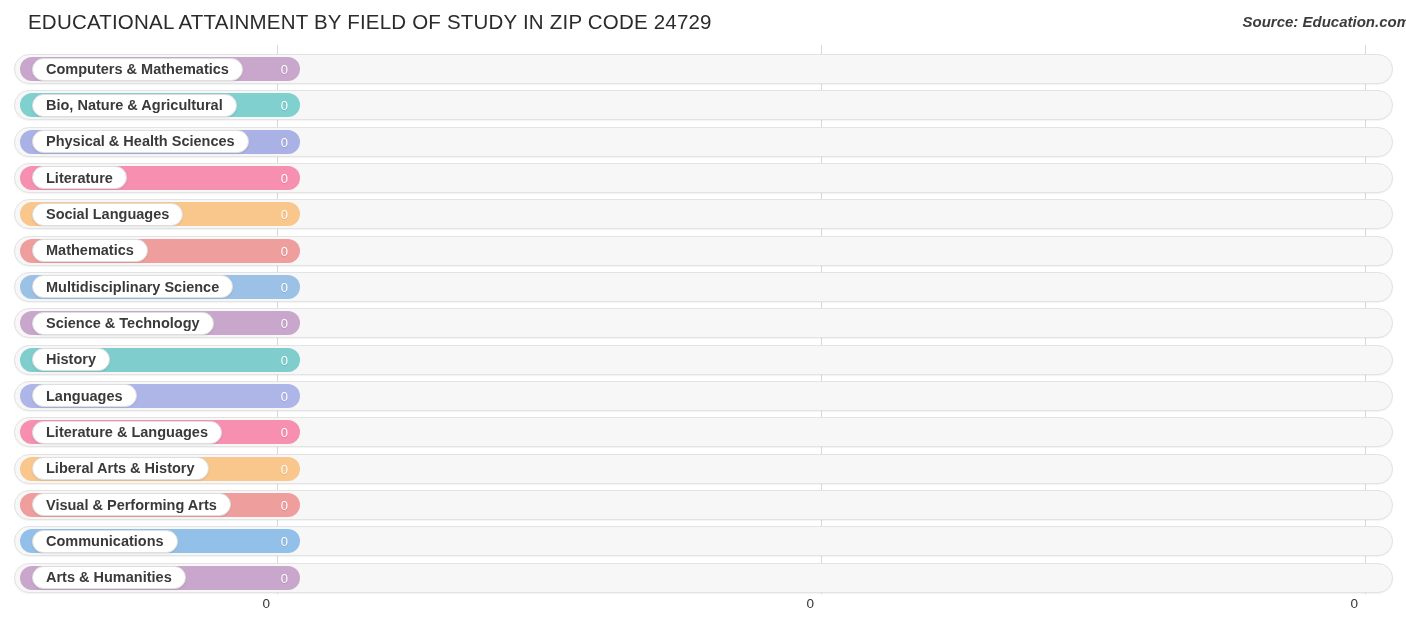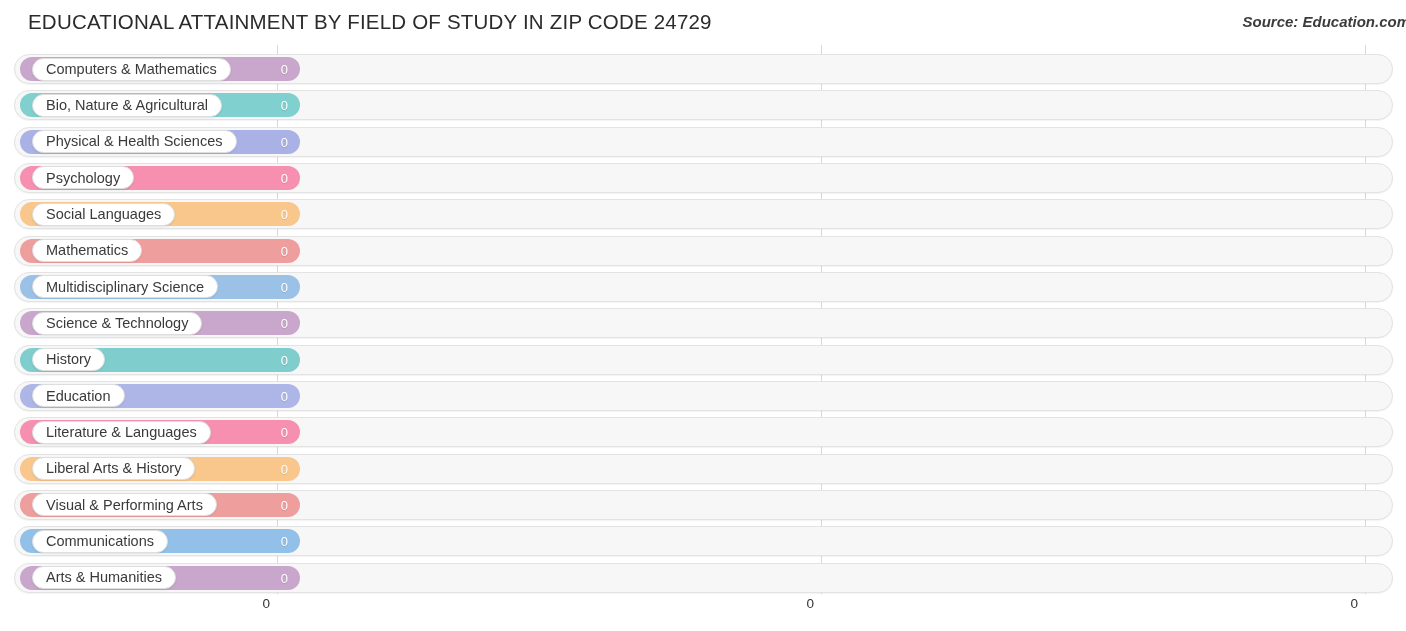--- a/index.html
+++ b/index.html
@@ -68,21 +68,21 @@
     background:#ffffff;
     border:1px solid #dedede;
     border-radius:12px;
     box-sizing:border-box;
     display:flex;align-items:center;
     padding:0 13px;
     box-shadow:0 1px 2px rgba(0,0,0,.08);
     white-space:nowrap;
   }
   .label-pill span{
-    font-size:14.5px;color:#3a3a3a;line-height:1;
+    font-size:14.5px;color:#3a3a3a;line-height:1;font-weight:bold;
   }
 
   
   .axis{
     position:absolute;left:0;top:594px;width:1406px;height:37px;
   }
   .tick{
     position:absolute;top:2px;
     font-size:13.5px;color:#333333;
     transform:translateX(-100%);
@@ -133,21 +133,21 @@
           <div class="label-pill">
             <span>Physical &amp; Health Sciences</span>
           </div>
         </div>
         <div class="row" style="top: 117.99px;">
           <div class="track"></div>
           <div class="bar" style="width: 280px; background: rgb(247, 143, 176);">
             <div class="bar-value">0</div>
           </div>
           <div class="label-pill">
-            <span>Psychology</span>
+            <span>Literature</span>
           </div>
         </div>
         <div class="row" style="top: 154.32px;">
           <div class="track"></div>
           <div class="bar" style="width: 280px; background: rgb(249, 198, 139);">
             <div class="bar-value">0</div>
           </div>
           <div class="label-pill">
             <span>Social Languages</span>
           </div>
@@ -187,21 +187,21 @@
           <div class="label-pill">
             <span>History</span>
           </div>
         </div>
         <div class="row" style="top: 335.97px;">
           <div class="track"></div>
           <div class="bar" style="width: 280px; background: rgb(174, 182, 232);">
             <div class="bar-value">0</div>
           </div>
           <div class="label-pill">
-            <span>Education</span>
+            <span>Languages</span>
           </div>
         </div>
         <div class="row" style="top: 372.3px;">
           <div class="track"></div>
           <div class="bar" style="width: 280px; background: rgb(247, 143, 176);">
             <div class="bar-value">0</div>
           </div>
           <div class="label-pill">
             <span>Literature &amp; Languages</span>
           </div>

